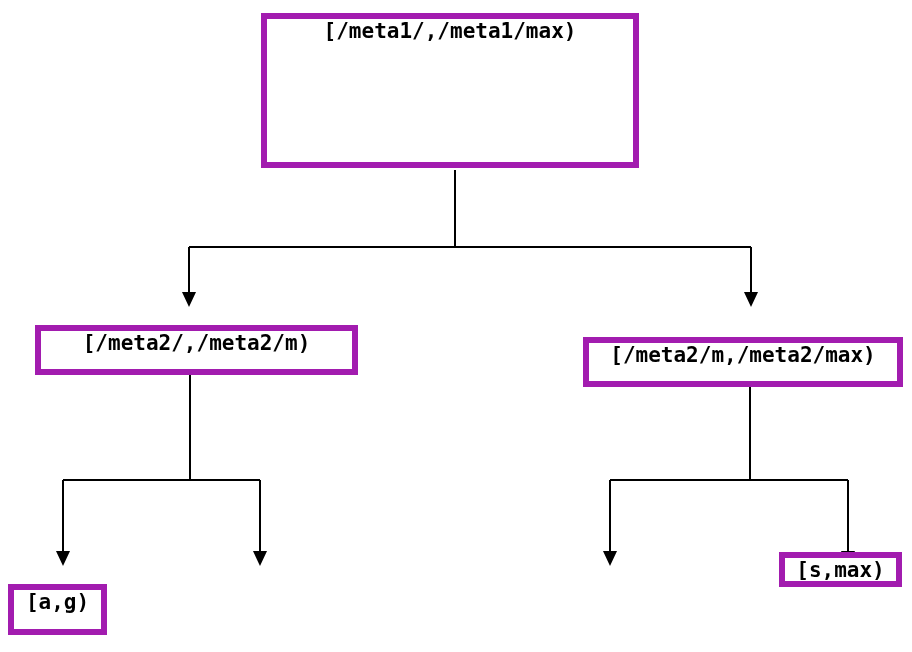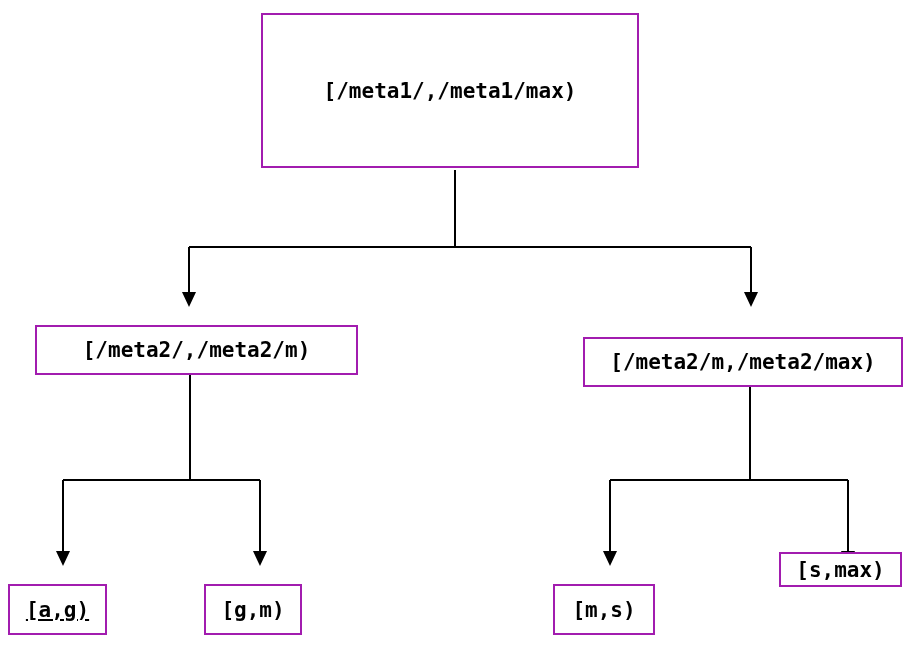--- a/index.html
+++ b/index.html
@@ -27,34 +27,33 @@
     stroke-width: 2;
     fill: none;
   }
   .edges-svg polygon {
     fill: #000000;
     stroke: none;
   }
   .node {
     position: absolute;
     box-sizing: border-box;
-    border: 2px solid #a21caf;
+    border: 6px solid #a21caf;
     background: #ffffff;
     color: #000000;
     display: flex;
-    align-items: center;
     justify-content: center;
     font-size: 21px;
     font-weight: bold;
     white-space: nowrap;
   }
   .node-root       { left: 261px; top: 13px;  width: 378px; height: 155px; }
   .node-left-child { left: 22px;  top: 325px; width: 323px; height: 50px; margin-left: 13px; }
   .node-right-child{ left: 583px; top: 325px; width: 320px; height: 50px; margin-top: 12px; }
-  .node-leaf-ag    { left: 8px;   top: 584px; width: 99px;  height: 51px; text-decoration: underline; }
+  .node-leaf-ag    { left: 8px;   top: 584px; width: 99px;  height: 51px; }
   .node-leaf-gm    { left: 204px; top: 584px; width: 98px;  height: 51px; }
   .node-leaf-ms    { left: 553px; top: 584px; width: 102px; height: 51px; }
   .node-leaf-smax  { left: 779px; top: 552px; width: 123px; height: 35px; }
 </style>
 </head>
 <body>
 
 <div class="canvas">
 
   <svg class="edges-svg" viewBox="0 0 912 652" xmlns="http://www.w3.org/2000/svg">
@@ -96,25 +95,19 @@
   </div>
 
   <div class="node node-right-child">
     <span>[/meta2/m,/meta2/max)</span>
   </div>
 
   <div class="node node-leaf-ag">
     <span>[a,g)</span>
   </div>
 
-  <div class="node node-leaf-gm">
-    <span>[g,m)</span>
-  </div>
 
-  <div class="node node-leaf-ms">
-    <span>[m,s)</span>
-  </div>
 
   <div class="node node-leaf-smax">
     <span>[s,max)</span>
   </div>
 
 </div>
 
 </body></html>

